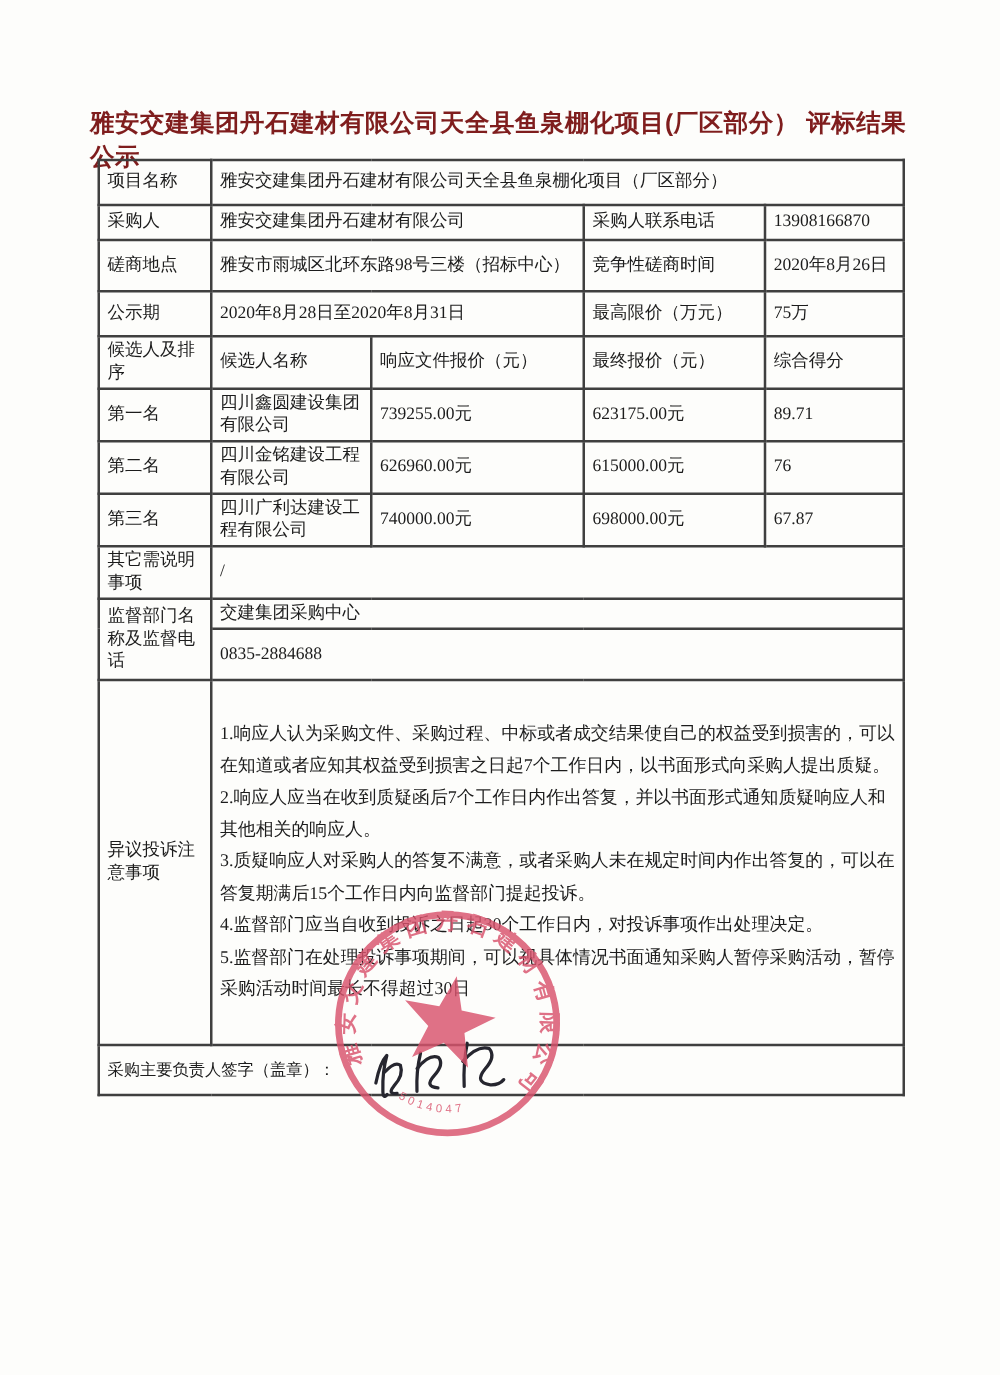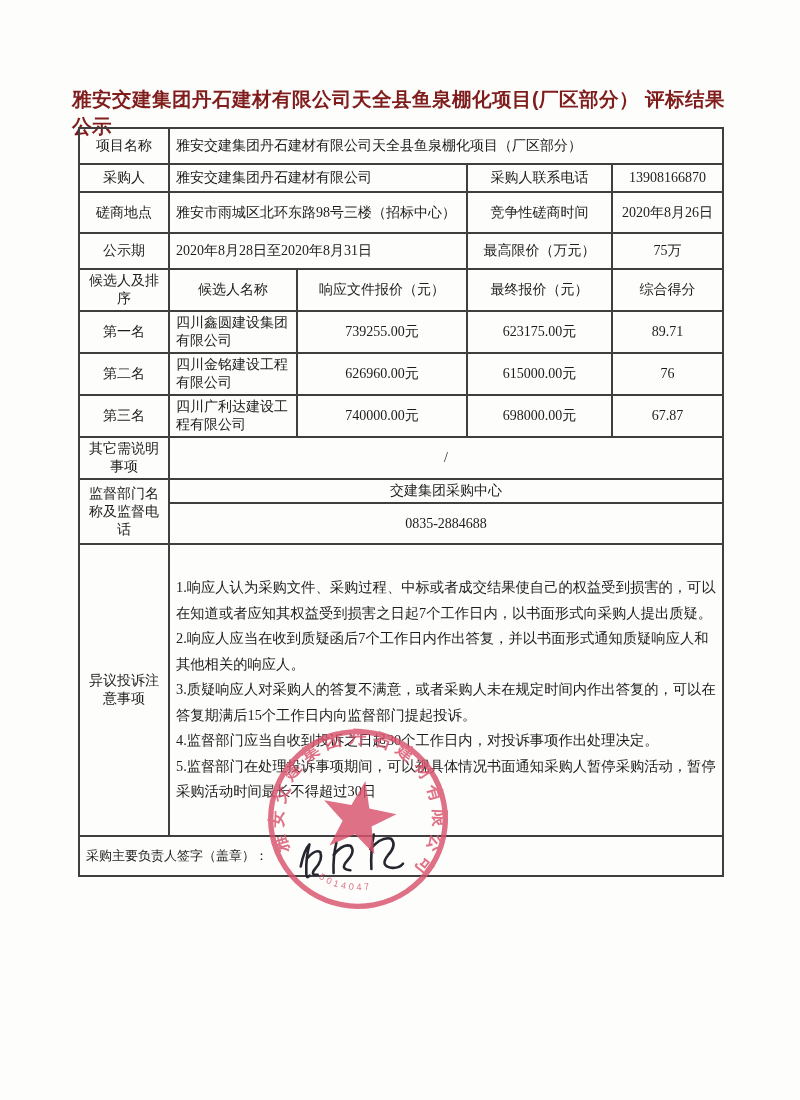--- a/index.html
+++ b/index.html
@@ -20,22 +20,22 @@
     position:absolute;left:78px;top:127px;width:644px;
     border-collapse:collapse;table-layout:fixed;
   }
   table.doc td{
     border:2px solid #3f3f3f;
     padding:2px 6px;
     font-size:14px;line-height:18px;color:#1c1c1c;
     vertical-align:middle;
     word-break:break-all;
   }
-  td.lab{padding:2px 18px 2px 6px;text-align:center;}
-  td.c{text-align:center;padding-left:2px;padding-right:2px;}
+  td.lab{padding:2px 18px 2px 6px;}
+  td.c{text-align:left;padding-left:2px;padding-right:2px;}
   td.name{font-size:13px;line-height:17px;padding:2px 4px;}
   td.tight{padding-top:0;padding-bottom:0;}
   td.items-cell{padding:10px 12px 8px 8px;margin-left:28px;}
   .items div{font-size:14.3px;line-height:25.5px;text-align:left;}
   td.sig-cell{position:relative;overflow:visible;}
   .sig-label{font-size:13px;}
   .signature-svg{position:absolute;left:212px;top:-10px;pointer-events:none;}
   .stamp{
     position:absolute;left:261px;top:722px;width:194px;height:194px;
     transform:rotate(11deg);

